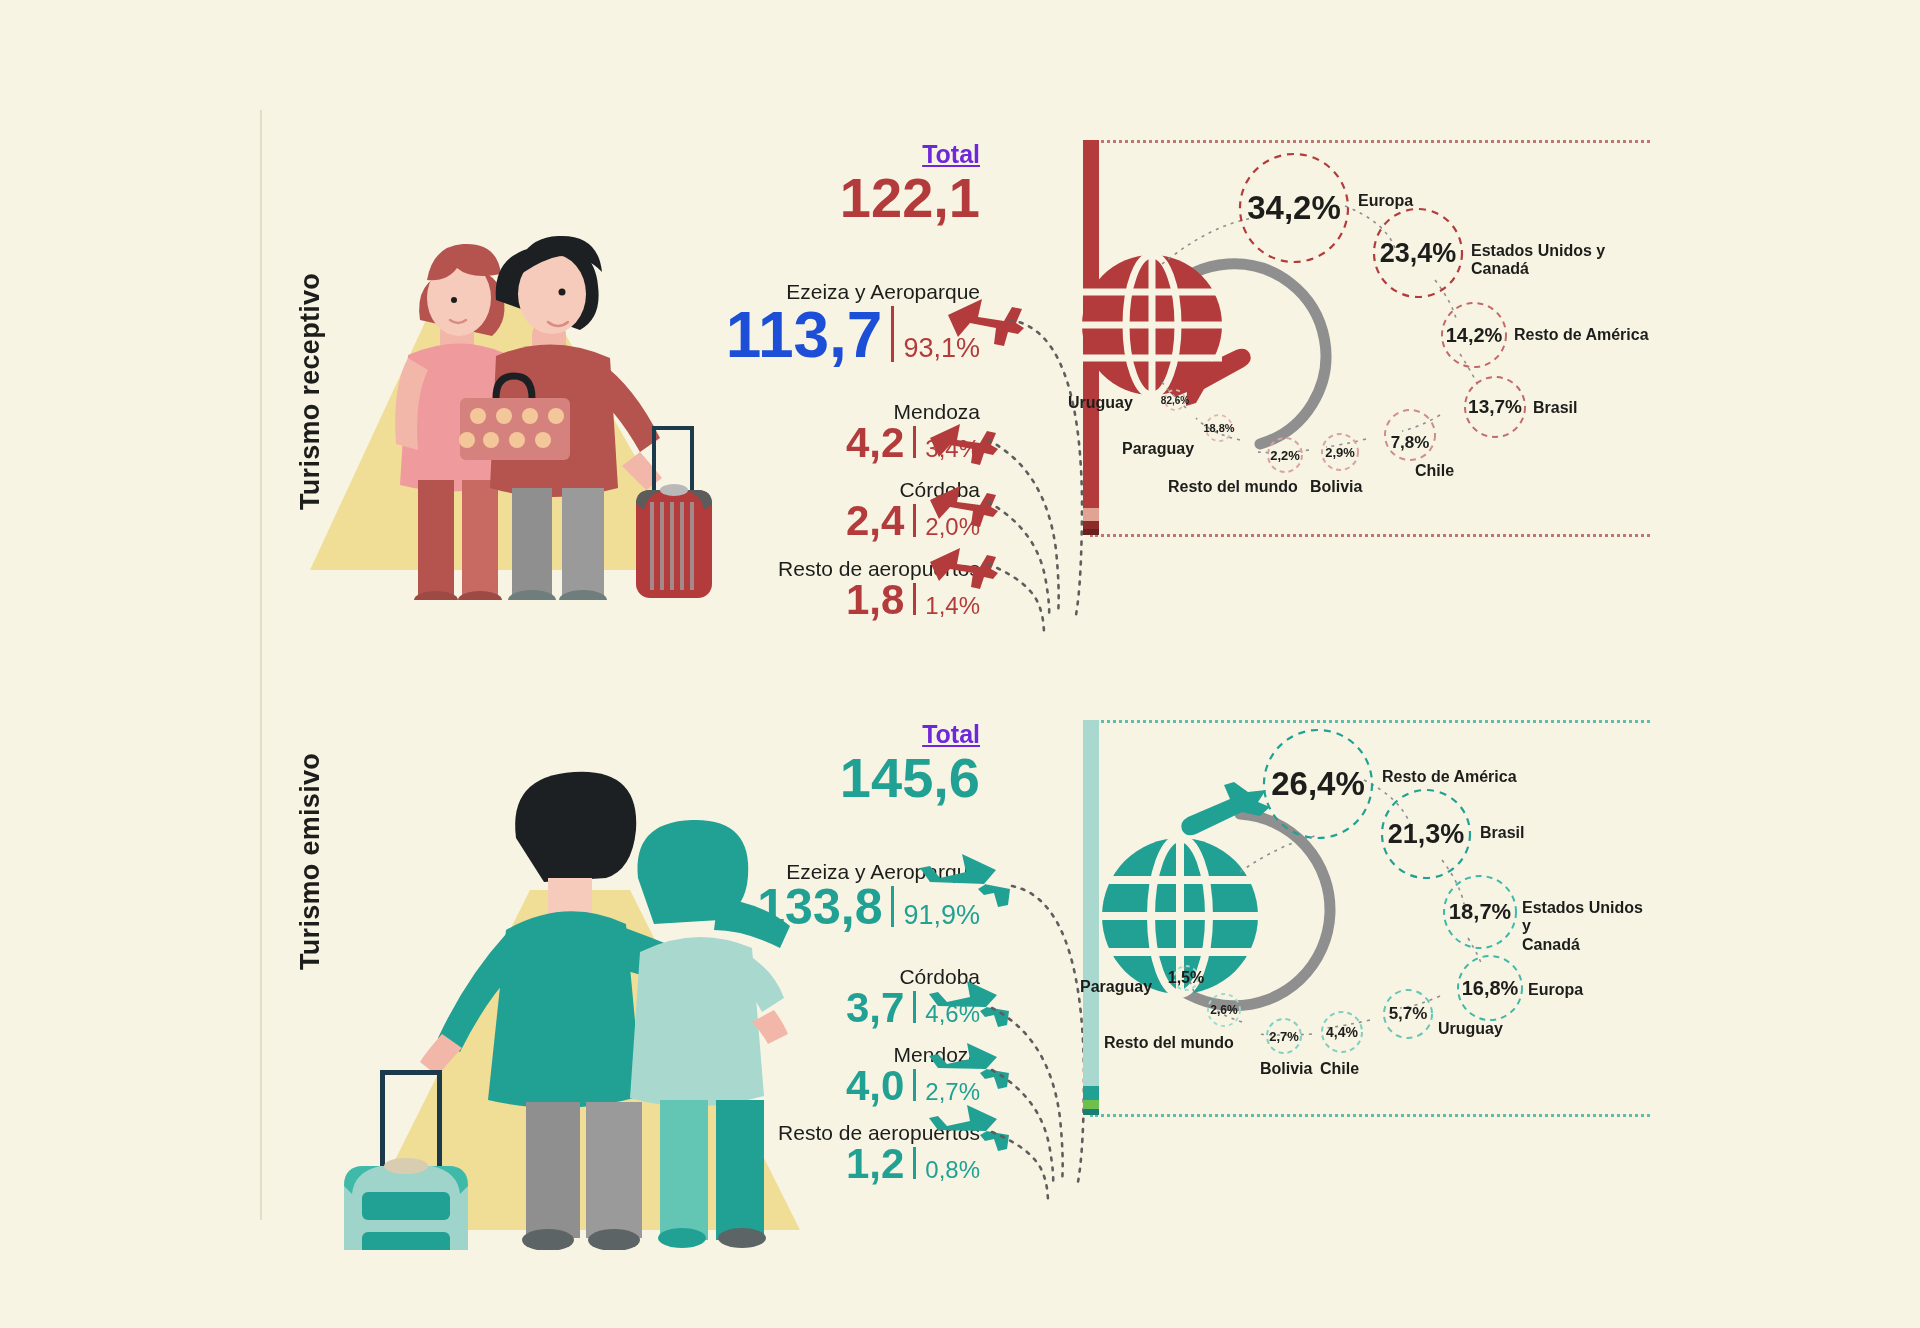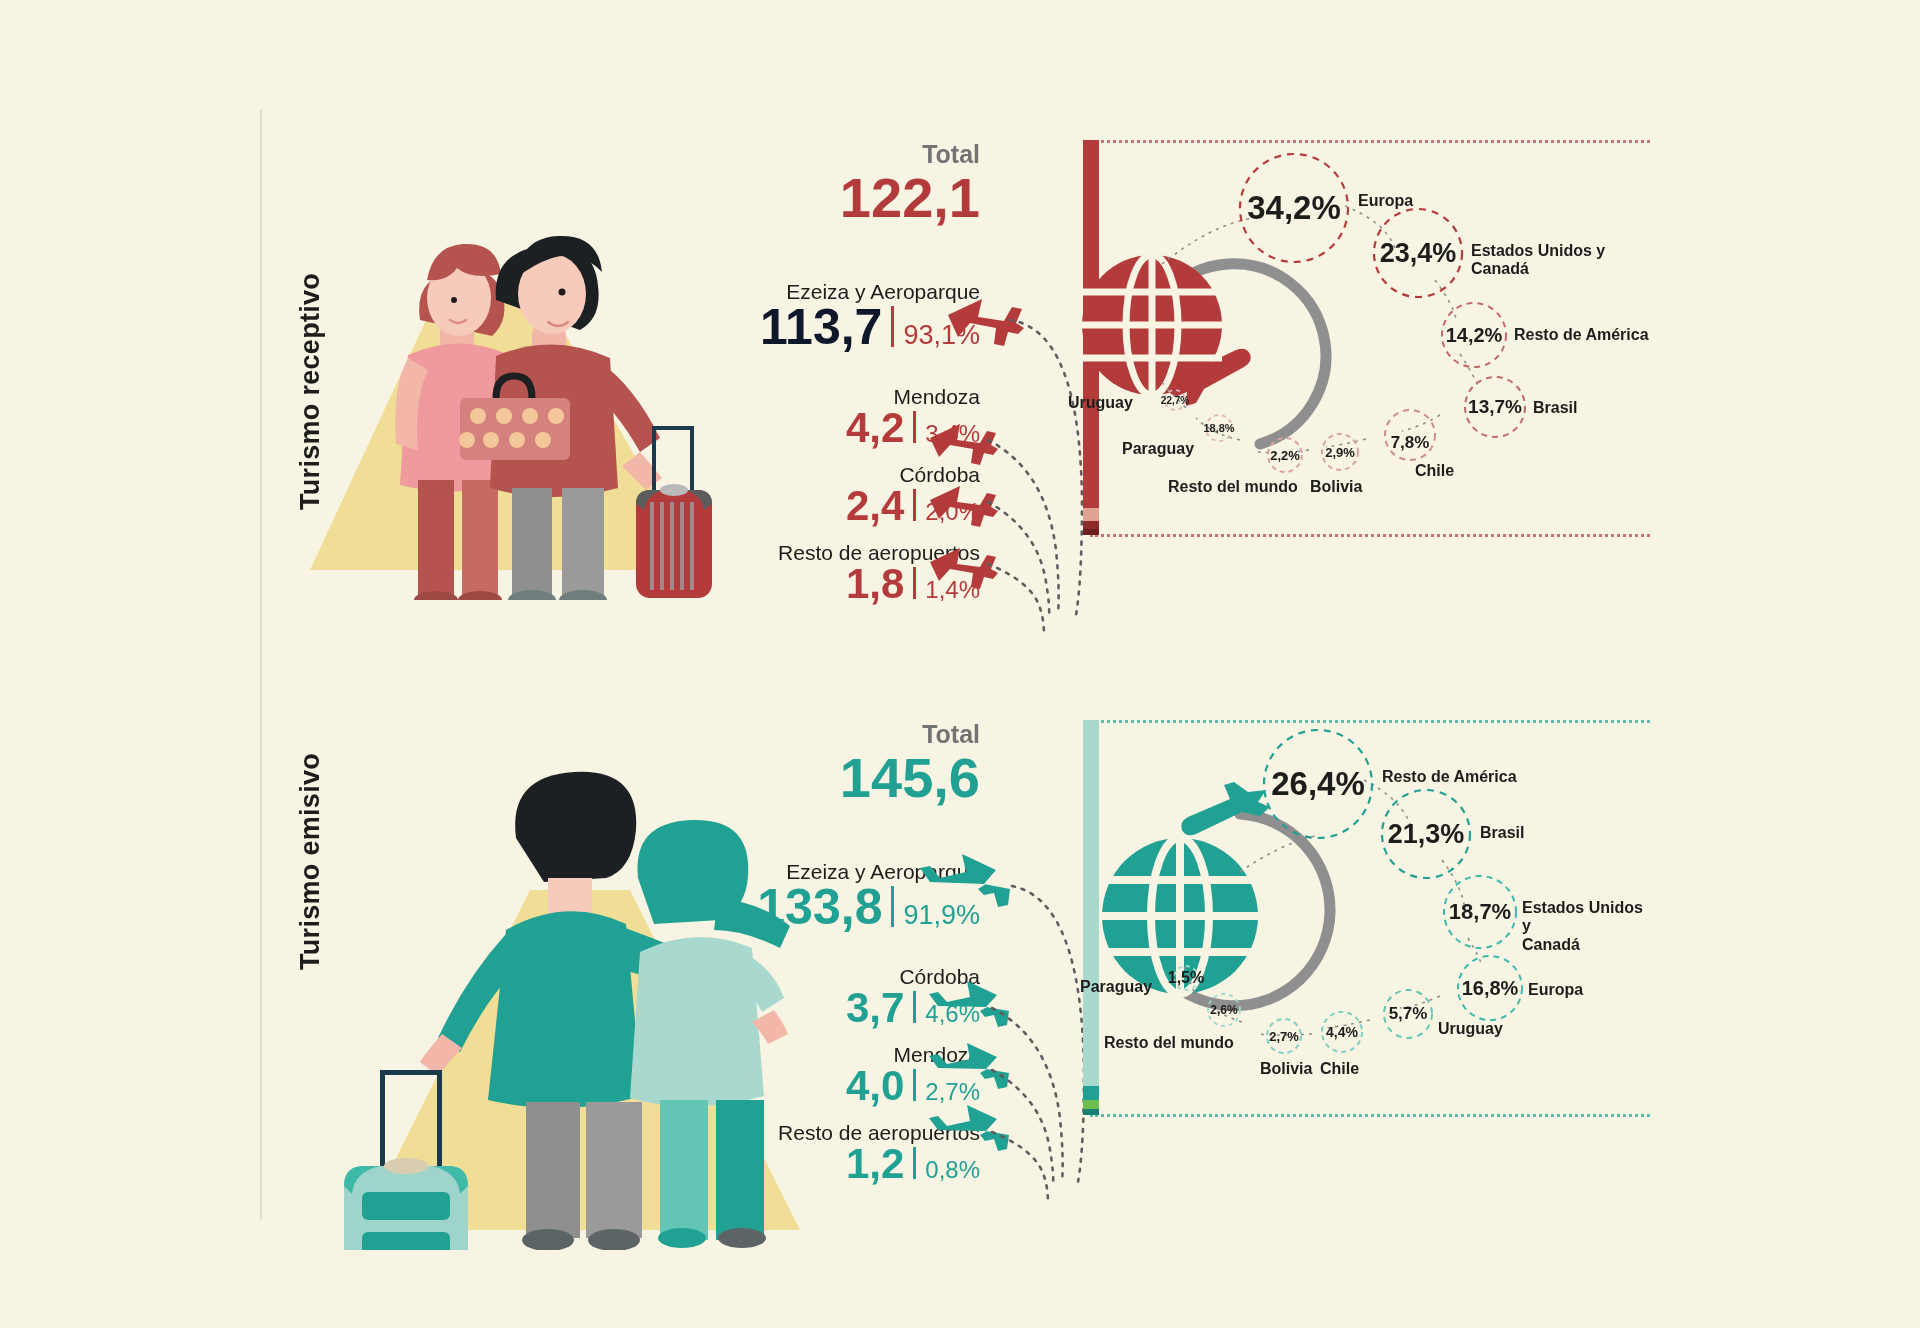--- a/index.html
+++ b/index.html
@@ -27,21 +27,21 @@
     font-size: 27px; font-weight: bold; color: #1d1d1b;
     letter-spacing: .3px;
     white-space: nowrap;
   }
 
   
   .illus { position: absolute; width: 420px; height: 470px; }
 
   
   .nums { position: absolute; width: 420px; }
-  .total-lbl { font-size: 25px; font-weight: bold; color:#737373; text-align:right; }
+  .total-lbl { font-size: 25px; font-weight: bold; color:#6d28d9; text-align:right;text-decoration:underline; }
   .total-val { font-size: 56px; font-weight: bold; line-height: 1.05; text-align:right; }
   .row { margin-top: 4px; }
   .row .rlab {
     font-size: 21px; color: #1d1d1b; text-align: right; white-space: nowrap;
   }
   .row .rvals {
     display: flex; align-items: baseline; justify-content: flex-end; gap: 9px;
     margin-top: -4px;
   }
   .row .rnum { font-size: 42px; font-weight: bold; line-height: 1.1; }
@@ -138,21 +138,21 @@
       </svg>
     </div>
 
     <div class="nums" style="left:560px; top:20px;">
       <div class="total-lbl">Total</div>
       <div class="total-val" style="color:#b33b3b;">122,1</div>
 
       <div class="row" style="margin-top:52px;">
         <div class="rlab">Ezeiza y Aeroparque</div>
         <div class="rvals">
-          <div class="rnum" style="color:#0f172a;font-size:50px;">113,7</div>
+          <div class="rnum" style="color:#1d4ed8;font-size:64px;">113,7</div>
           <div class="rbar" style="background:#b33b3b;"></div>
           <div class="rpct" style="color:#b33b3b;font-size:27px;">93,1%</div>
         </div>
       </div>
 
       <div class="row" style="margin-top:30px;">
         <div class="rlab">Mendoza</div>
         <div class="rvals">
           <div class="rnum" style="color:#b33b3b;">4,2</div>
           <div class="rbar" style="background:#b33b3b;"></div>
@@ -253,21 +253,21 @@
       </svg>
 
       <div class="bubble" style="left:150px; top:14px; width:108px; height:108px; font-size:33px;">34,2%</div>
       <div class="bubble" style="left:284px; top:69px; width:88px; height:88px; font-size:27px;">23,4%</div>
       <div class="bubble" style="left:352px; top:163px; width:64px; height:64px; font-size:20px;">14,2%</div>
       <div class="bubble" style="left:375px; top:237px; width:60px; height:60px; font-size:19px;">13,7%</div>
       <div class="bubble" style="left:295px; top:278px; width:50px; height:50px; font-size:17px;">7,8%</div>
       <div class="bubble" style="left:232px; top:294px; width:36px; height:36px; font-size:13px;">2,9%</div>
       <div class="bubble" style="left:178px; top:298px; width:34px; height:34px; font-size:13px;">2,2%</div>
       <div class="bubble" style="left:116px; top:275px; width:26px; height:26px; font-size:11px;">18,8%</div>
-      <div class="bubble" style="left:75px; top:250px; width:20px; height:20px; font-size:10px;">22,7%</div>
+      <div class="bubble" style="left:75px; top:250px; width:20px; height:20px; font-size:10px;">82,6%</div>
 
       <div class="blabel" style="left:268px; top:52px;">Europa</div>
       <div class="blabel" style="left:381px; top:102px;">Estados Unidos y
 Canadá</div>
       <div class="blabel" style="left:424px; top:186px;">Resto de América</div>
       <div class="blabel" style="left:443px; top:259px;">Brasil</div>
       <div class="blabel" style="left:325px; top:322px;">Chile</div>
       <div class="blabel" style="left:220px; top:338px;">Bolivia</div>
       <div class="blabel" style="left:78px; top:338px;">Resto del mundo</div>
       <div class="blabel" style="left:32px; top:300px;">Paraguay</div>

